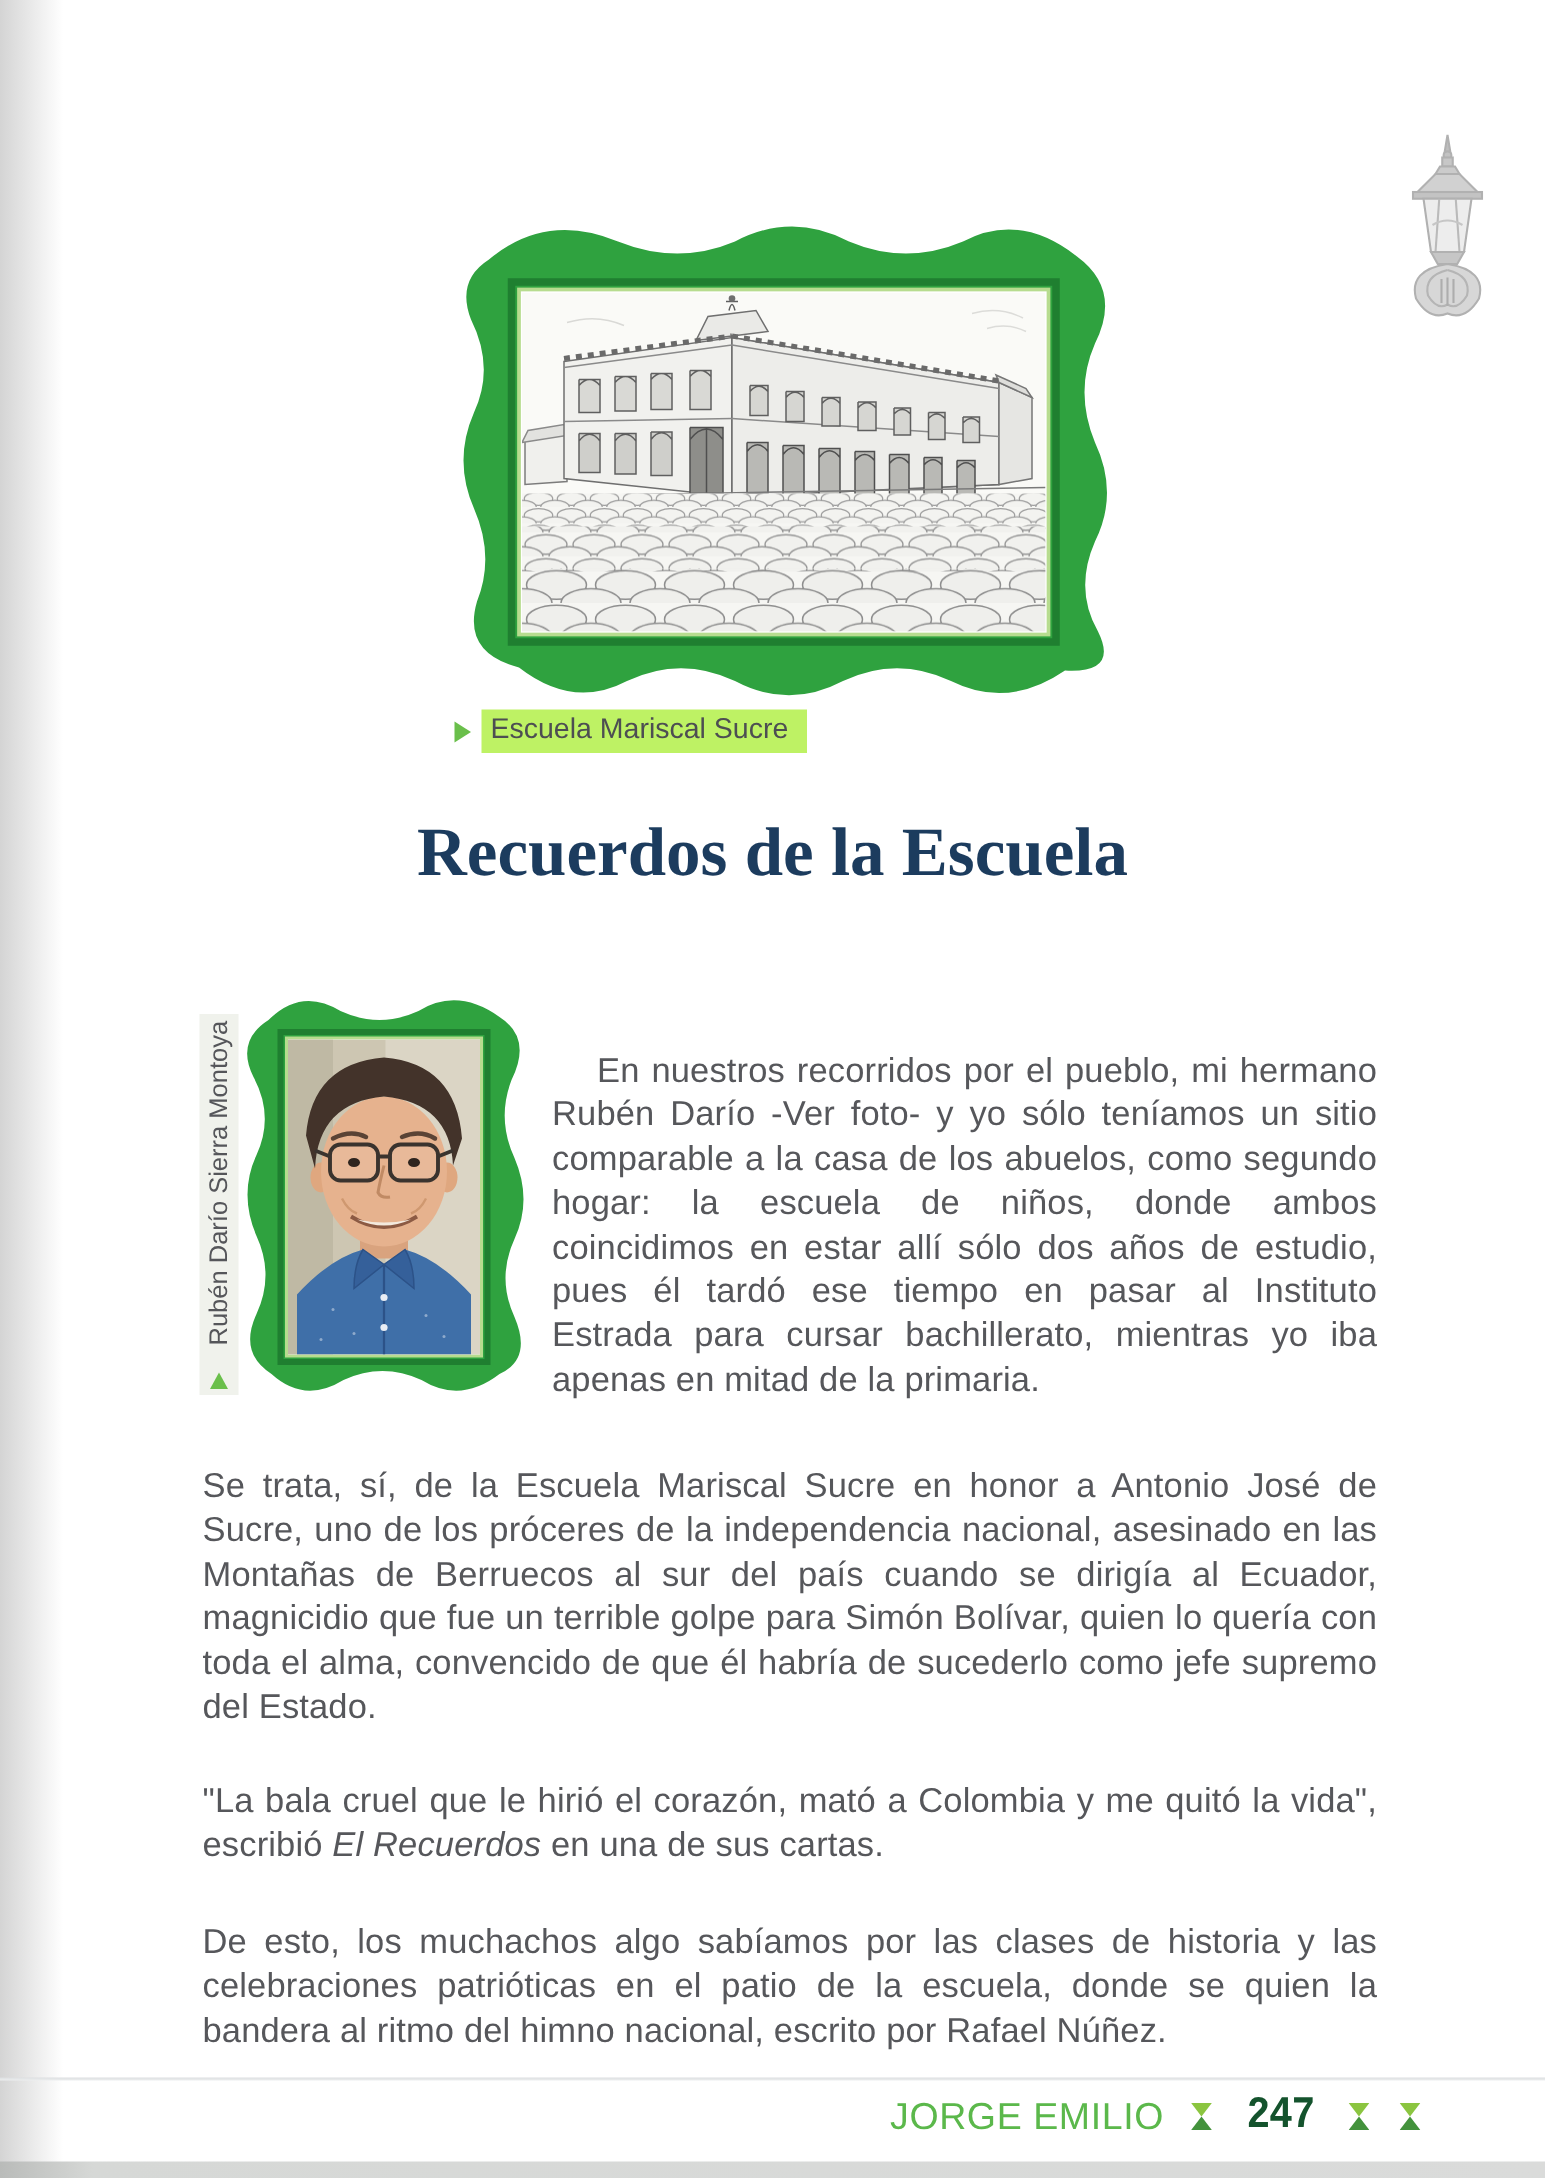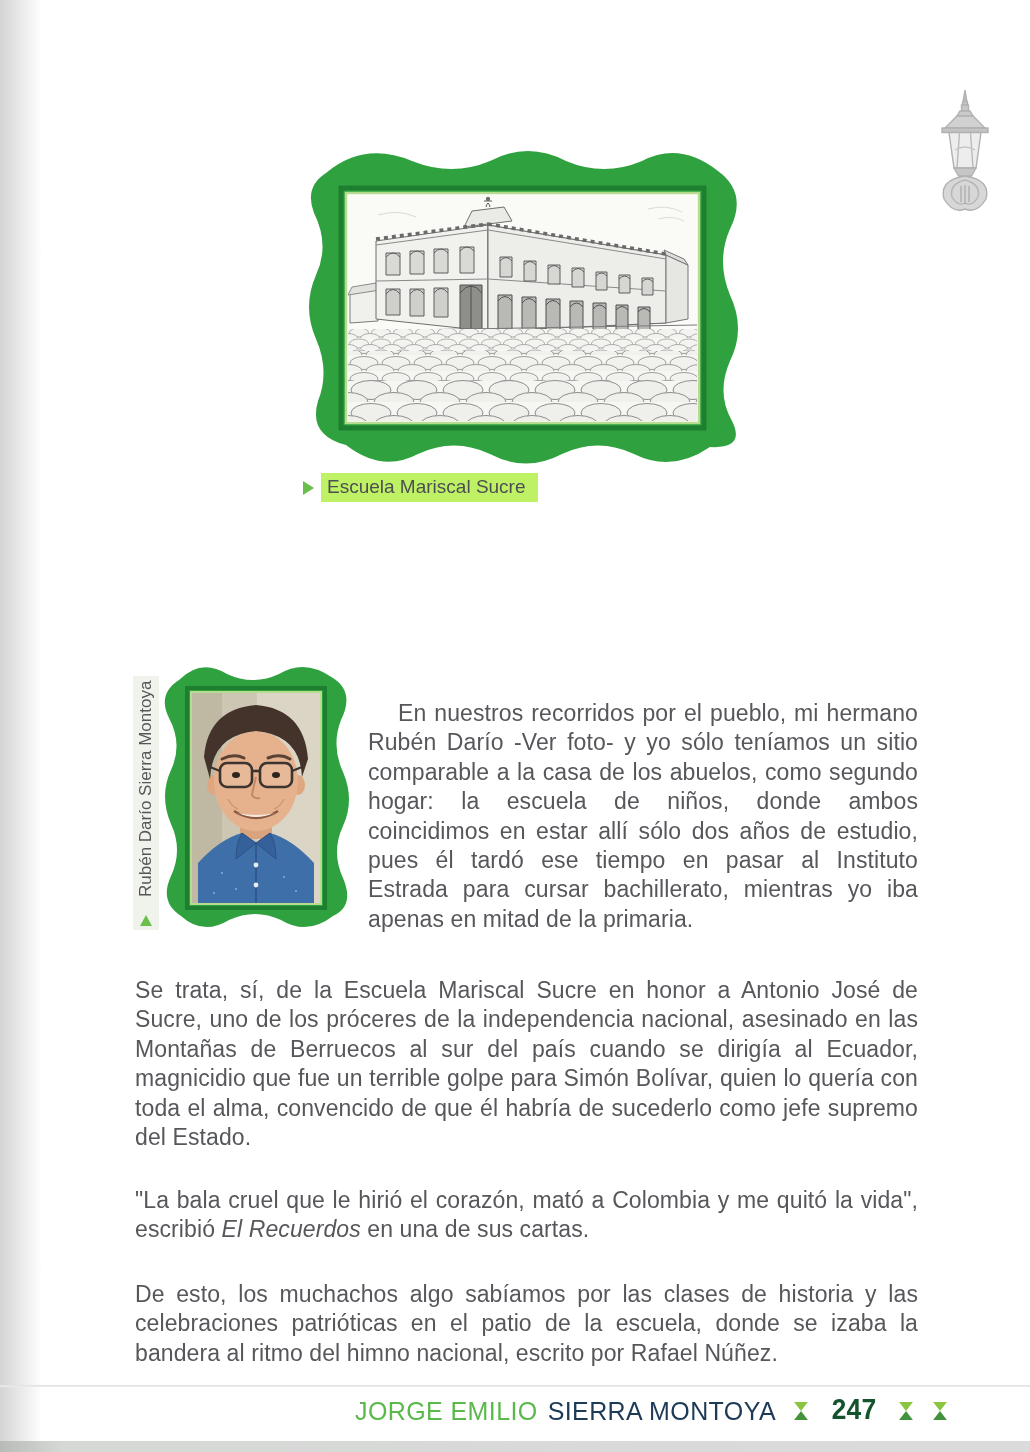--- a/index.html
+++ b/index.html
@@ -224,20 +224,21 @@
     </g>
   </svg>
 </div>
 
 <div class="caption-row">
   <span class="tri-right"></span>
   <span class="caption-text">Escuela Mariscal Sucre</span>
 </div>
 
 <h1 class="page-title">
+  <span>Recuerdos de la Escuela</span>
 </h1>
 
 <div class="photo-strip">
   <span class="vtext">Rubén Darío Sierra Montoya</span>
   <span class="tri-up"></span>
 </div>
 <div class="photo-frame">
   <svg viewBox="0 0 190 268" width="190" height="268">
     <defs>
         <clipPath id="holeSm">
@@ -290,26 +291,25 @@
         <path d="M46,120 Q64,128 82,120 Q64,124 46,120 Z" fill="#f3e9dd"></path>
         <path d="M36,106 q4,8 10,10 M92,106 q-4,8 -10,10" stroke="#cf9870" stroke-width="1.6" fill="none"></path>
       </g>
     </g>
   </svg>
 </div>
 
 <p class="para para1">En nuestros recorridos por el pueblo, mi hermano Rubén Darío -Ver foto- y yo sólo teníamos un sitio comparable a la casa de los abuelos, como segundo hogar: la escuela de niños, donde ambos coincidimos en estar allí sólo dos años de estudio, pues él tardó ese tiempo en pasar al Instituto Estrada para cursar bachillerato, mientras yo iba apenas en mitad de la primaria.</p>
 <p class="para para2">Se trata, sí, de la Escuela Mariscal Sucre en honor a Antonio José de Sucre, uno de los próceres de la independencia nacional, asesinado en las Montañas de Berruecos al sur del país cuando se dirigía al Ecuador, magnicidio que fue un terrible golpe para Simón Bolívar, quien lo quería con toda el alma, convencido de que él habría de sucederlo como jefe supremo del Estado.</p>
 <p class="para para3"><span>"La bala cruel que le hirió el corazón, mató a Colombia y me quitó la vida", escribió </span><span class="ital">El Recuerdos</span><span> en una de sus cartas.</span></p>
-<p class="para para4">De esto, los muchachos algo sabíamos por las clases de historia y las celebraciones patrióticas en el patio de la escuela, donde se izaba la bandera al ritmo del himno nacional, escrito por Rafael Núñez.</p>
+<p class="para para4">De esto, los muchachos algo sabíamos por las clases de historia y las celebraciones patrióticas en el patio de la escuela, donde se quien la bandera al ritmo del himno nacional, escrito por Rafael Núñez.</p>
 
 <div class="footer-rule"></div>
 <div class="footer">
   <span class="author-first">JORGE EMILIO</span>
-  <span class="author-last">SIERRA MONTOYA</span>
   <span class="pageno-group">
     <svg class="hg" width="14" height="18" viewBox="0 0 13 17">
       <polygon points="0,0 13,0 6.5,8.5" fill="#8bc540"></polygon>
         <polygon points="6.5,8.5 0,17 13,17" fill="#43923c"></polygon>
     </svg>
     <span class="pageno">247</span>
     <svg class="hg" width="14" height="18" viewBox="0 0 13 17">
       <polygon points="0,0 13,0 6.5,8.5" fill="#8bc540"></polygon>
         <polygon points="6.5,8.5 0,17 13,17" fill="#43923c"></polygon>
     </svg>

